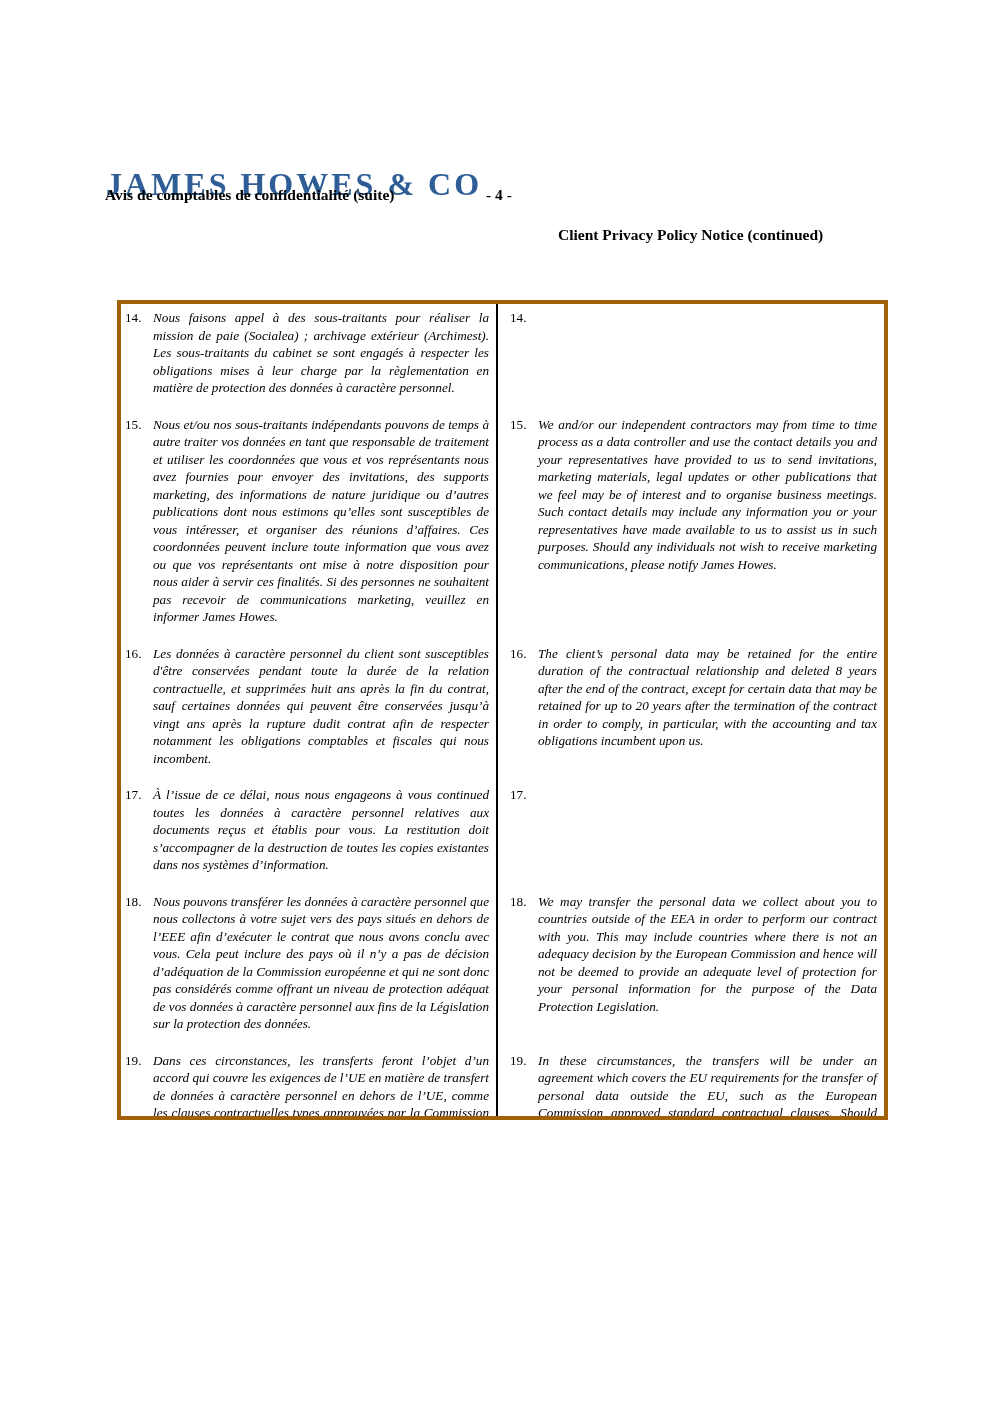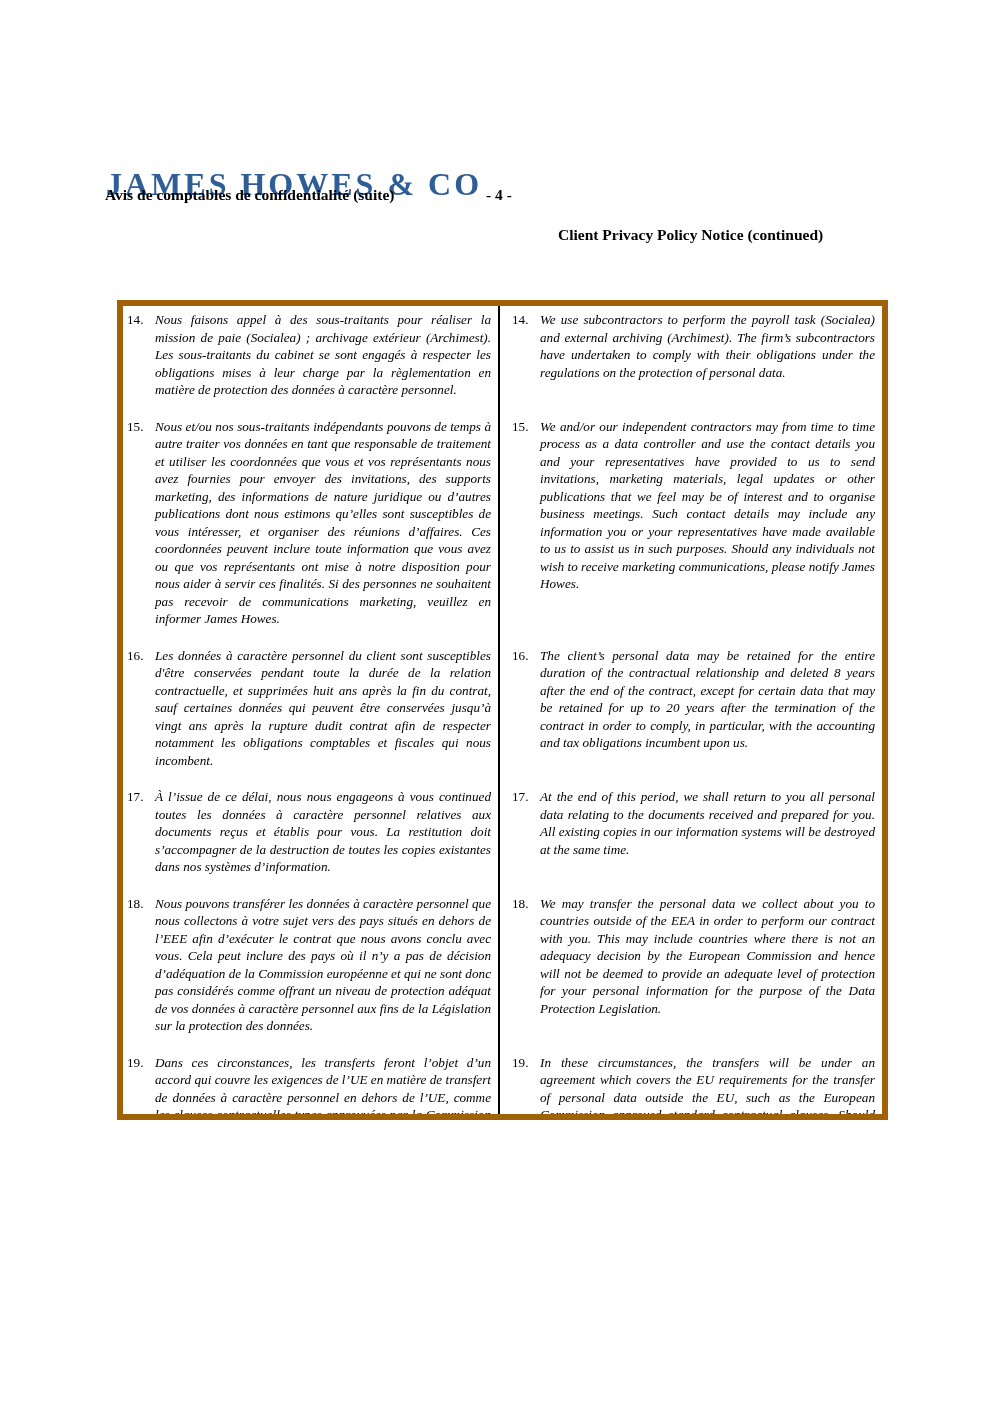--- a/index.html
+++ b/index.html
@@ -51,21 +51,21 @@
     font-weight: bold;
     white-space: nowrap;
     margin-top: 48px;
   }
   .policy-table {
     position: absolute;
     left: 117px;
     top: 300px;
     width: 771px;
     height: 820px;
-    border: 6px solid #a16207;
+    border: 4px solid #a16207;
     box-sizing: border-box;
     display: grid;
     grid-template-columns: 377px 1fr;
     align-content: start;
     overflow: hidden;
   }
   .column-divider {
     position: absolute;
     left: 375px;
     top: 0;
@@ -115,21 +115,20 @@
 
   <div class="policy-table">
     <div class="column-divider"></div>
 
     <div class="cell fr first">
       <span class="num">14.</span>
       <span class="txt">Nous faisons appel à des sous-traitants pour réaliser la mission de paie (Socialea) ; archivage extérieur (Archimest). Les sous-traitants du cabinet se sont engagés à respecter les obligations mises à leur charge par la règlementation en matière de protection des données à caractère personnel.</span>
     </div>
     <div class="cell en first">
       <span class="num">14.</span>
-      <span class="txt">We use subcontractors to perform the payroll task (Socialea) and external archiving (Archimest). The firm’s subcontractors have undertaken to comply with their obligations under the regulations on the protection of personal data.</span>
     </div>
 
     <div class="cell fr">
       <span class="num">15.</span>
       <span class="txt">Nous et/ou nos sous-traitants indépendants pouvons de temps à autre traiter vos données en tant que responsable de traitement et utiliser les coordonnées que vous et vos représentants nous avez fournies pour envoyer des invitations, des supports marketing, des informations de nature juridique ou d’autres publications dont nous estimons qu’elles sont susceptibles de vous intéresser, et organiser des réunions d’affaires. Ces coordonnées peuvent inclure toute information que vous avez ou que vos représentants ont mise à notre disposition pour nous aider à servir ces finalités. Si des personnes ne souhaitent pas recevoir de communications marketing, veuillez en informer James Howes.</span>
     </div>
     <div class="cell en">
       <span class="num">15.</span>
       <span class="txt">We and/or our independent contractors may from time to time process as a data controller and use the contact details you and your representatives have provided to us to send invitations, marketing materials, legal updates or other publications that we feel may be of interest and to organise business meetings. Such contact details may include any information you or your representatives have made available to us to assist us in such purposes. Should any individuals not wish to receive marketing communications, please notify James Howes.</span>
     </div>
@@ -142,21 +141,20 @@
       <span class="num">16.</span>
       <span class="txt">The client’s personal data may be retained for the entire duration of the contractual relationship and deleted 8 years after the end of the contract, except for certain data that may be retained for up to 20 years after the termination of the contract in order to comply, in particular, with the accounting and tax obligations incumbent upon us.</span>
     </div>
 
     <div class="cell fr">
       <span class="num">17.</span>
       <span class="txt">À l’issue de ce délai, nous nous engageons à vous continued toutes les données à caractère personnel relatives aux documents reçus et établis pour vous. La restitution doit s’accompagner de la destruction de toutes les copies existantes dans nos systèmes d’information.</span>
     </div>
     <div class="cell en">
       <span class="num">17.</span>
-      <span class="txt">At the end of this period, we shall return to you all personal data relating to the documents received and prepared for you. All existing copies in our information systems will be destroyed at the same time.</span>
     </div>
 
     <div class="cell fr">
       <span class="num">18.</span>
       <span class="txt">Nous pouvons transférer les données à caractère personnel que nous collectons à votre sujet vers des pays situés en dehors de l’EEE afin d’exécuter le contrat que nous avons conclu avec vous. Cela peut inclure des pays où il n’y a pas de décision d’adéquation de la Commission européenne et qui ne sont donc pas considérés comme offrant un niveau de protection adéquat de vos données à caractère personnel aux fins de la Législation sur la protection des données.</span>
     </div>
     <div class="cell en">
       <span class="num">18.</span>
       <span class="txt">We may transfer the personal data we collect about you to countries outside of the EEA in order to perform our contract with you. This may include countries where there is not an adequacy decision by the European Commission and hence will not be deemed to provide an adequate level of protection for your personal information for the purpose of the Data Protection Legislation.</span>
     </div>

